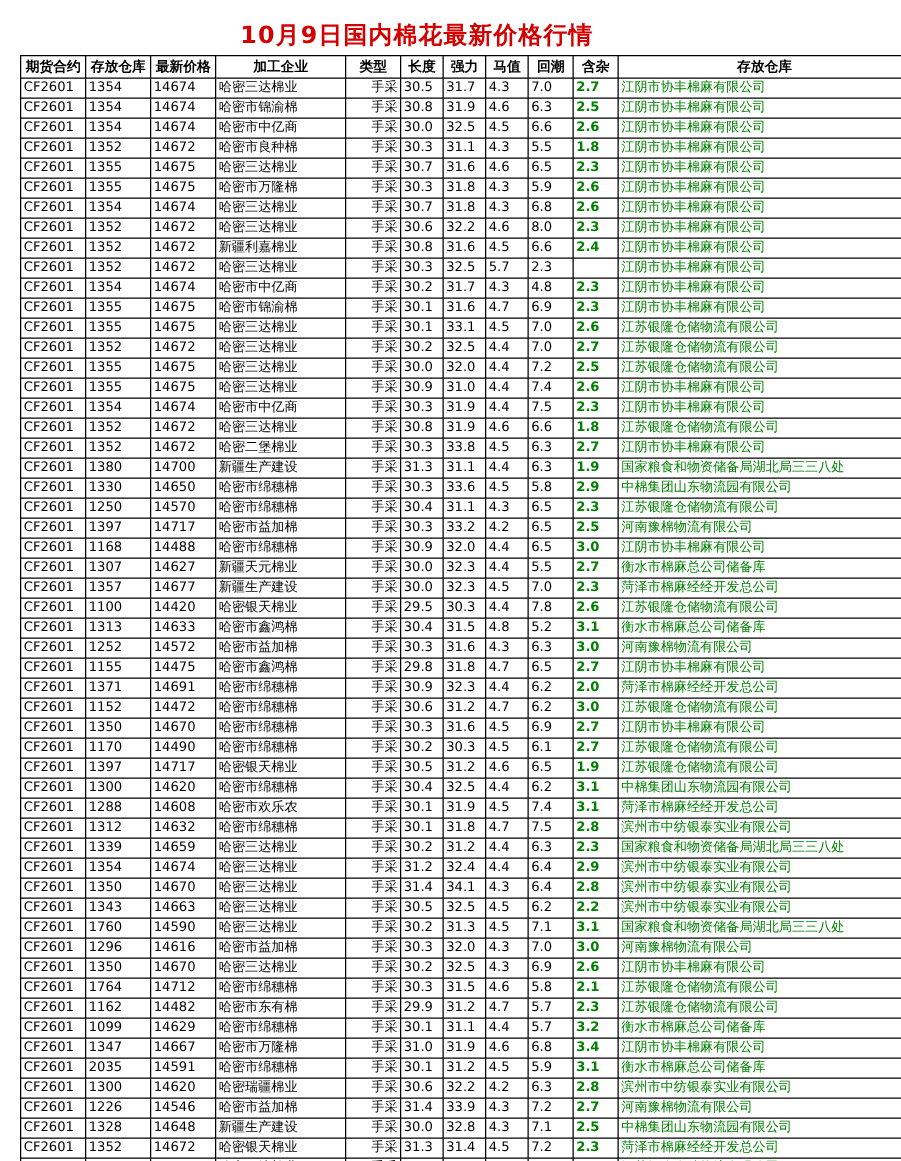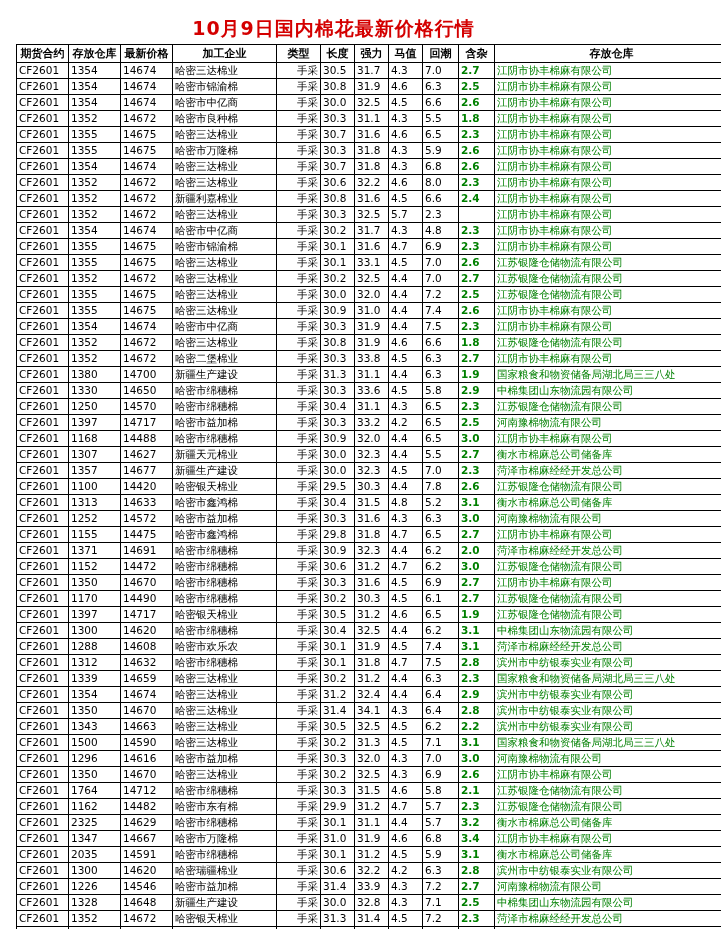--- a/index.html
+++ b/index.html
@@ -650,21 +650,21 @@
           <td class="type">手采</td>
           <td class="spec">30.5</td>
           <td class="spec">32.5</td>
           <td class="spec">4.5</td>
           <td class="spec">6.2</td>
           <td class="spec green">2.2</td>
           <td class="wh">滨州市中纺银泰实业有限公司</td>
         </tr>
         <tr>
           <td class="cfirm">CF2601</td>
-          <td class="num">1500</td>
+          <td class="num">1760</td>
           <td class="num">14590</td>
           <td class="cfirm">哈密三达棉业</td>
           <td class="type">手采</td>
           <td class="spec">30.2</td>
           <td class="spec">31.3</td>
           <td class="spec">4.5</td>
           <td class="spec">7.1</td>
           <td class="spec green">3.1</td>
           <td class="wh">国家粮食和物资储备局湖北局三三八处</td>
         </tr>
@@ -715,21 +715,21 @@
           <td class="type">手采</td>
           <td class="spec">29.9</td>
           <td class="spec">31.2</td>
           <td class="spec">4.7</td>
           <td class="spec">5.7</td>
           <td class="spec green">2.3</td>
           <td class="wh">江苏银隆仓储物流有限公司</td>
         </tr>
         <tr>
           <td class="cfirm">CF2601</td>
-          <td class="num">2325</td>
+          <td class="num">1099</td>
           <td class="num">14629</td>
           <td class="cfirm">哈密市绵穗棉</td>
           <td class="type">手采</td>
           <td class="spec">30.1</td>
           <td class="spec">31.1</td>
           <td class="spec">4.4</td>
           <td class="spec">5.7</td>
           <td class="spec green">3.2</td>
           <td class="wh">衡水市棉麻总公司储备库</td>
         </tr>

